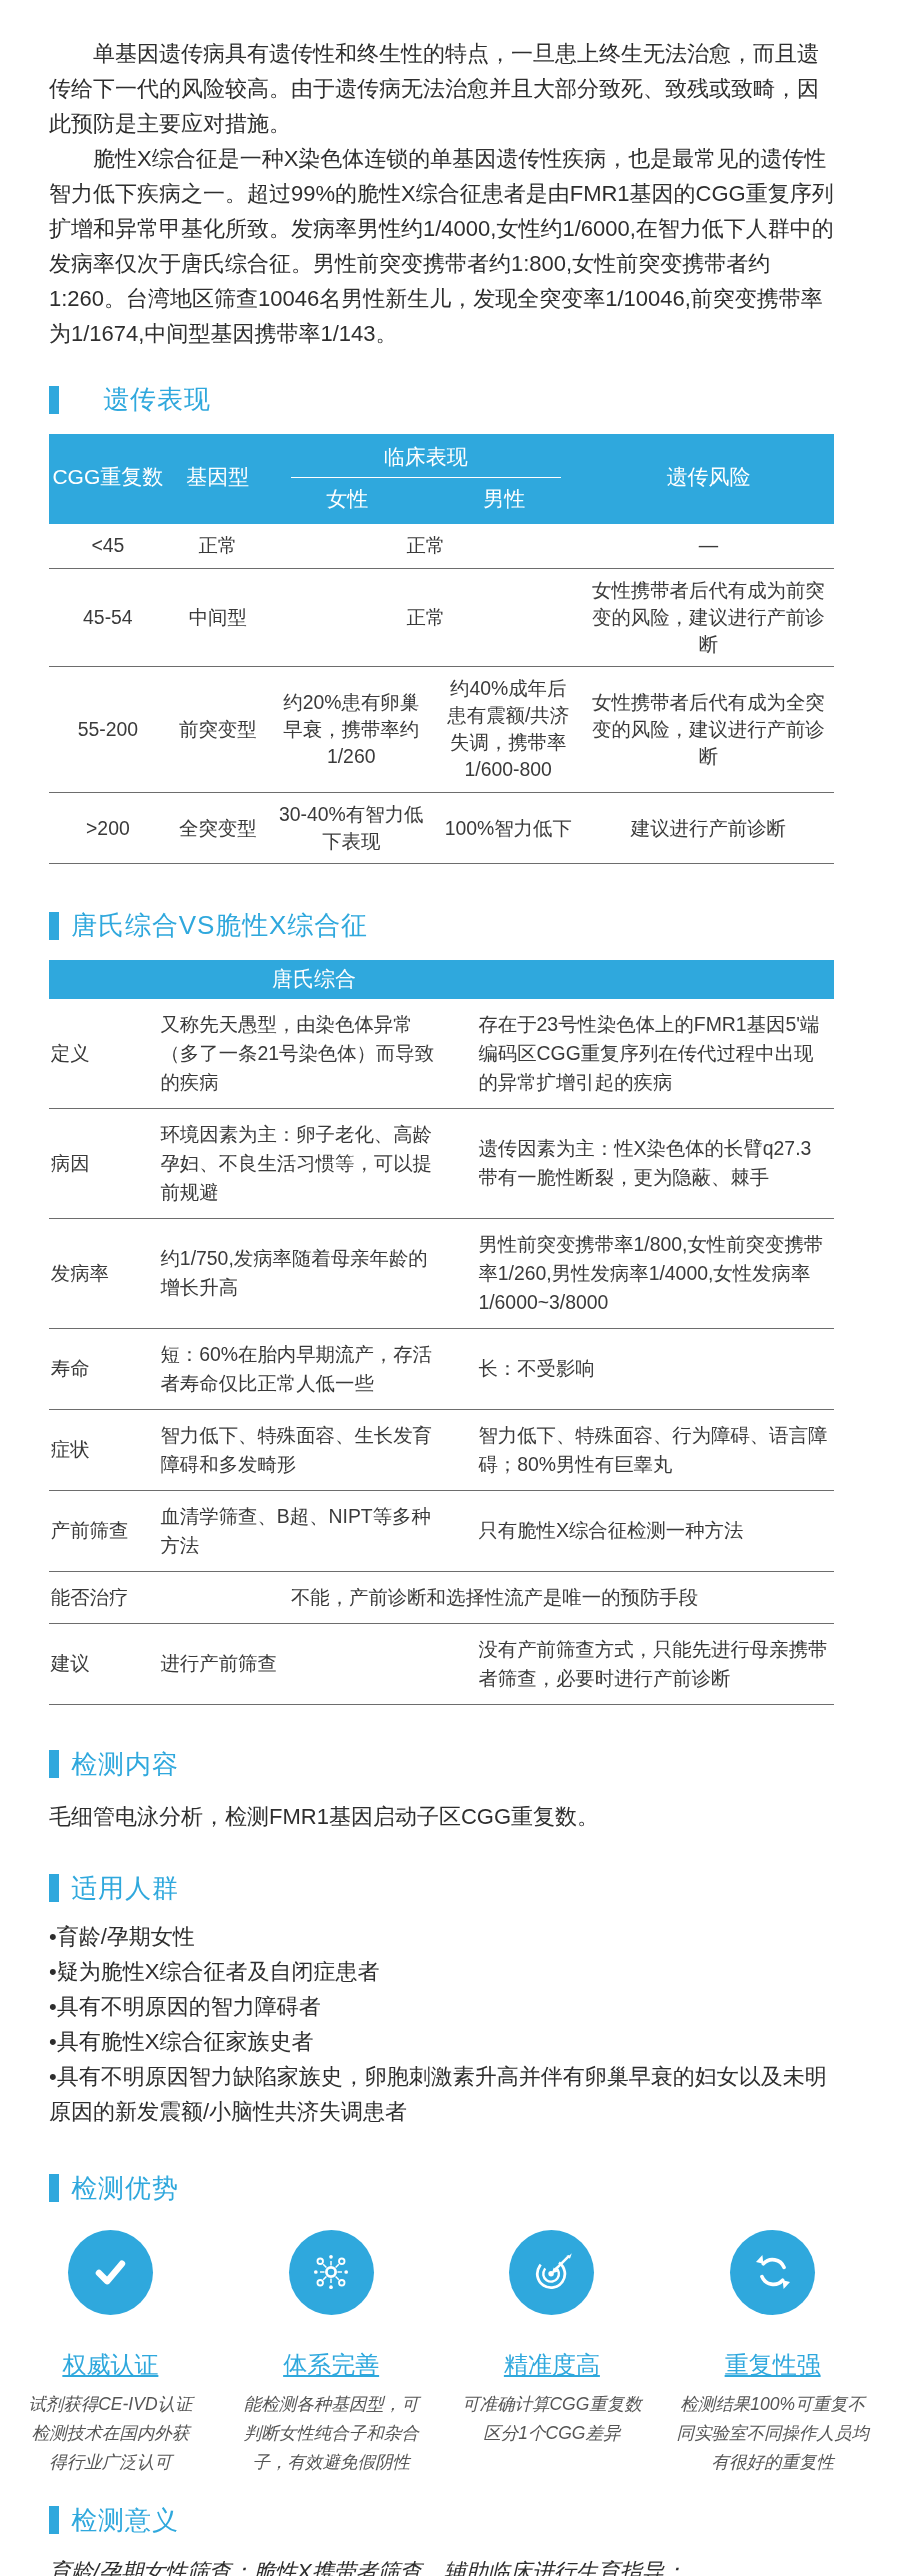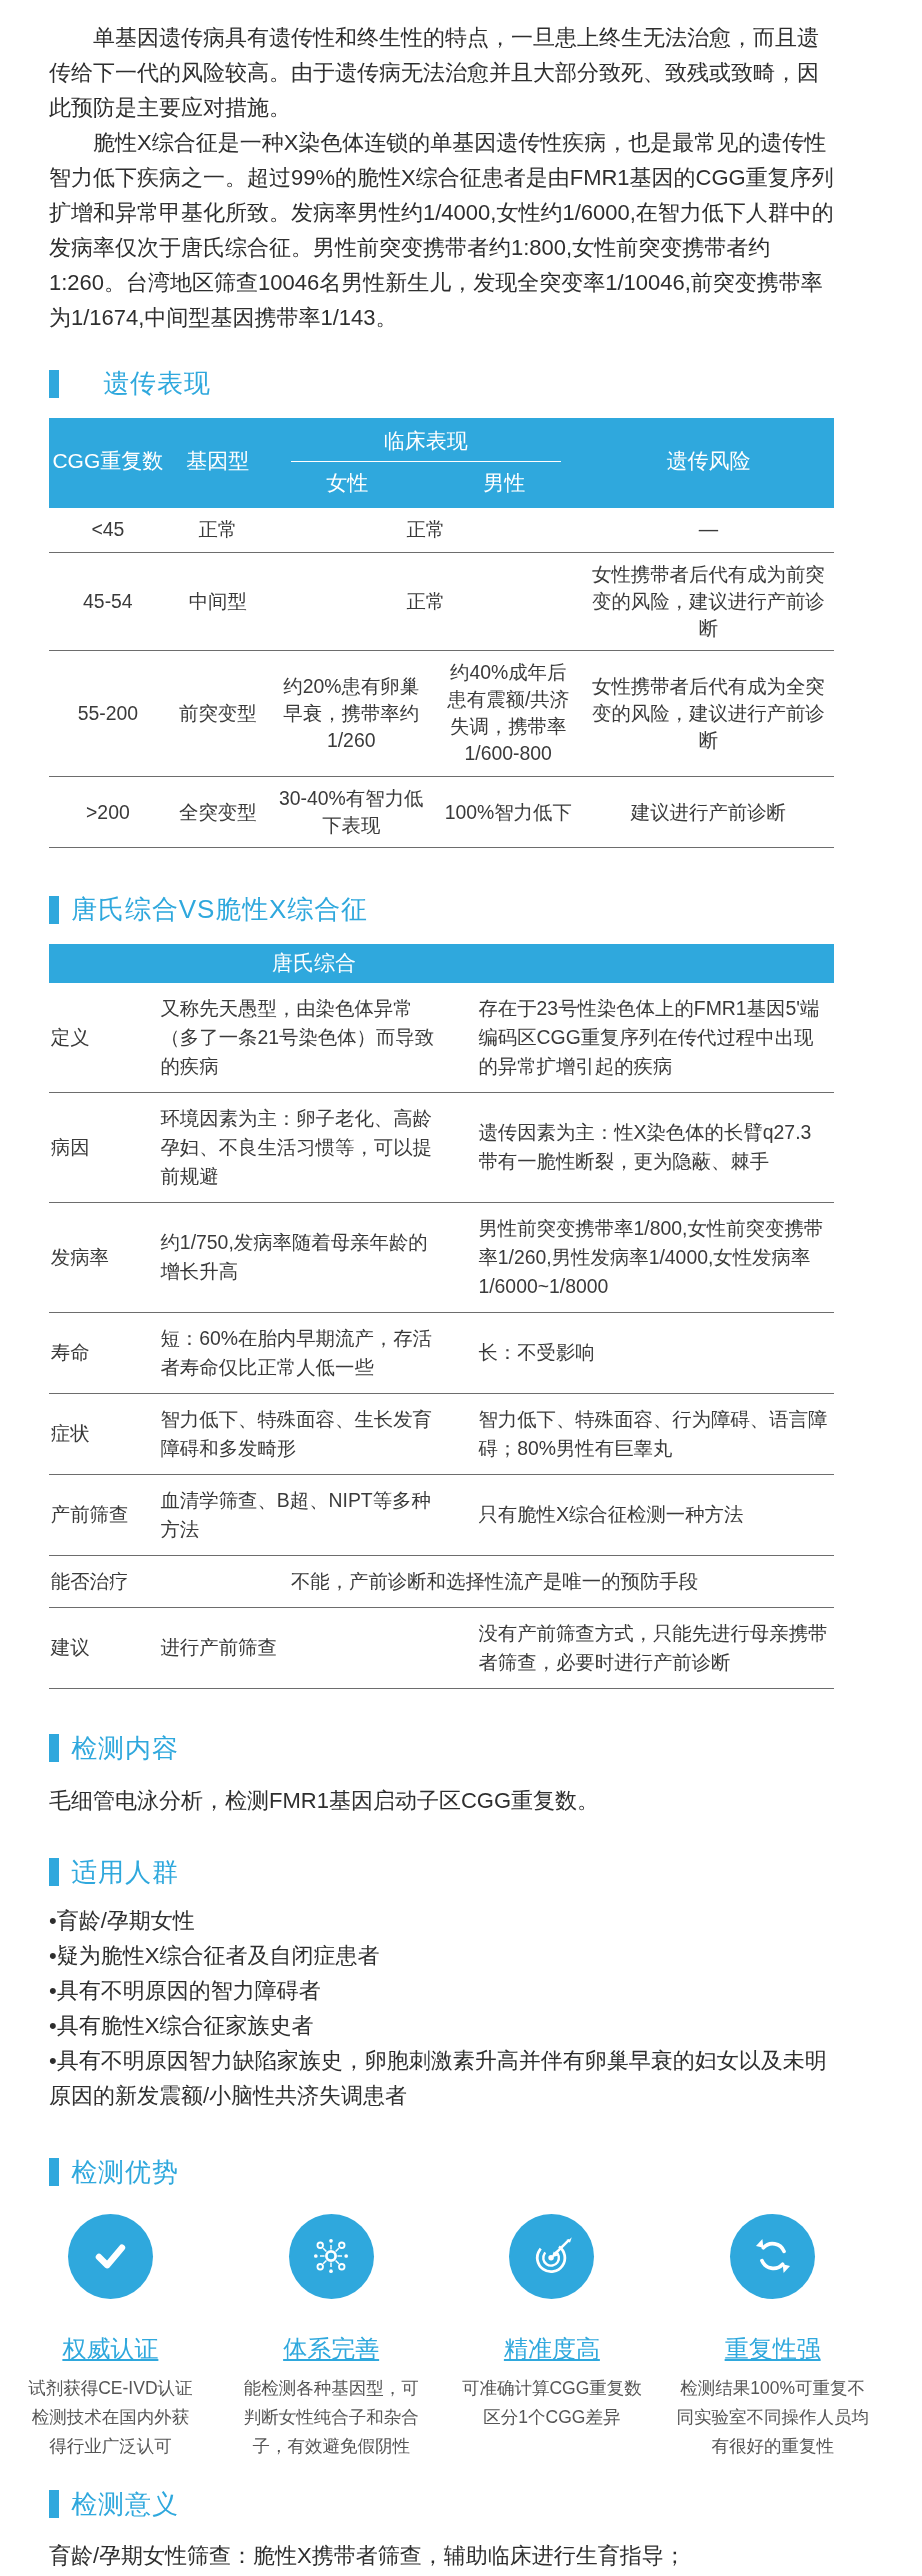--- a/index.html
+++ b/index.html
@@ -4,21 +4,21 @@
 <style>
   :root{
     --accent:#2fa8dd;
     --divider:#6d6d6d;
     --cardbg:#d9edf8;
     --t1cols:15% 13% 21% 19% 32%;
     --t2cols:13.5% 40.5% 46%;
   }
   *{margin:0;padding:0;box-sizing:border-box;}
   body{background:#fff;font-family:"Liberation Sans","DejaVu Sans",sans-serif;}
-  .page{width:883px;height:2576px;overflow:hidden;background:#fff;color:#333;padding:0 49px;}
+  .page{width:883px;height:2576px;overflow:hidden;background:#fff;color:#333;padding:16px 49px;}
 
   
   .intro{padding-top:20.3px;font-size:22px;line-height:35px;color:#2e2e2e;}
   .intro p{text-indent:2em;}
 
   
   .sec-head{display:flex;align-items:center;gap:12px;}
   .sec-bar{width:10.2px;height:28px;background:var(--accent);flex:0 0 auto;}
   .sec-title{font-size:26px;color:var(--accent);letter-spacing:0.9px;}
 
@@ -38,21 +38,21 @@
   .t2-head{display:grid;grid-template-columns:var(--t2cols);align-items:center;background:var(--accent);color:#fff;font-size:21px;text-align:center;padding:5.5px 0;}
   .t2-row{display:grid;grid-template-columns:var(--t2cols);align-items:center;font-size:19.4px;line-height:29px;color:#3a3a3a;border-bottom:1.8px solid var(--divider);}
   .t2-row>div{padding:11px 5.5px;}
   .t2-row .lbl{padding-left:1.8px;}
   .t2-row .cell-down{padding-right:28px;}
   .t2-row .spanwide{grid-column:2/4;text-align:center;}
 
   
   .body-text{font-size:22px;line-height:35px;color:#2e2e2e;margin-top:16.6px;}
   .bullets{margin-top:13px;font-size:22px;line-height:35px;color:#2e2e2e;}
-  .pre{white-space:pre-line;}
+  .pre{white-space:pre-line;font-style:italic;}
 
   
   .adv-grid{margin:24px -49px 0;display:grid;grid-template-columns:repeat(4,1fr);}
   .adv-item{display:flex;flex-direction:column;align-items:center;text-align:center;}
   .adv-circle{width:85px;height:85px;border-radius:50%;background:var(--accent);display:flex;align-items:center;justify-content:center;}
   .adv-title{margin-top:34px;font-size:24px;color:var(--accent);text-decoration:underline;}
   .adv-text{margin-top:9.2px;font-size:17.5px;line-height:29px;color:#555;}
 
   .mt34{margin-top:31px;gap:44px;} .mt46{margin-top:42px;} .mt50{margin-top:44px;}
   .mt40{margin-top:37px;} .mt28{margin-top:26px;}
@@ -130,21 +130,21 @@
       <div class="cell-fx">存在于23号性染色体上的FMR1基因5'端编码区CGG重复序列在传代过程中出现的异常扩增引起的疾病</div>
     </div>
     <div class="t2-row">
       <div class="lbl">病因</div>
       <div class="cell-down">环境因素为主：卵子老化、高龄孕妇、不良生活习惯等，可以提前规避</div>
       <div class="cell-fx">遗传因素为主：性X染色体的长臂q27.3带有一脆性断裂，更为隐蔽、棘手</div>
     </div>
     <div class="t2-row">
       <div class="lbl">发病率</div>
       <div class="cell-down">约1/750,发病率随着母亲年龄的增长升高</div>
-      <div class="cell-fx">男性前突变携带率1/800,女性前突变携带率1/260,男性发病率1/4000,女性发病率1/6000~1/8000</div>
+      <div class="cell-fx">男性前突变携带率1/800,女性前突变携带率1/260,男性发病率1/4000,女性发病率1/6000~3/8000</div>
     </div>
     <div class="t2-row">
       <div class="lbl">寿命</div>
       <div class="cell-down">短：60%在胎内早期流产，存活者寿命仅比正常人低一些</div>
       <div class="cell-fx">长：不受影响</div>
     </div>
     <div class="t2-row">
       <div class="lbl">症状</div>
       <div class="cell-down">智力低下、特殊面容、生长发育障碍和多发畸形</div>
       <div class="cell-fx">智力低下、特殊面容、行为障碍、语言障碍；80%男性有巨睾丸</div>

